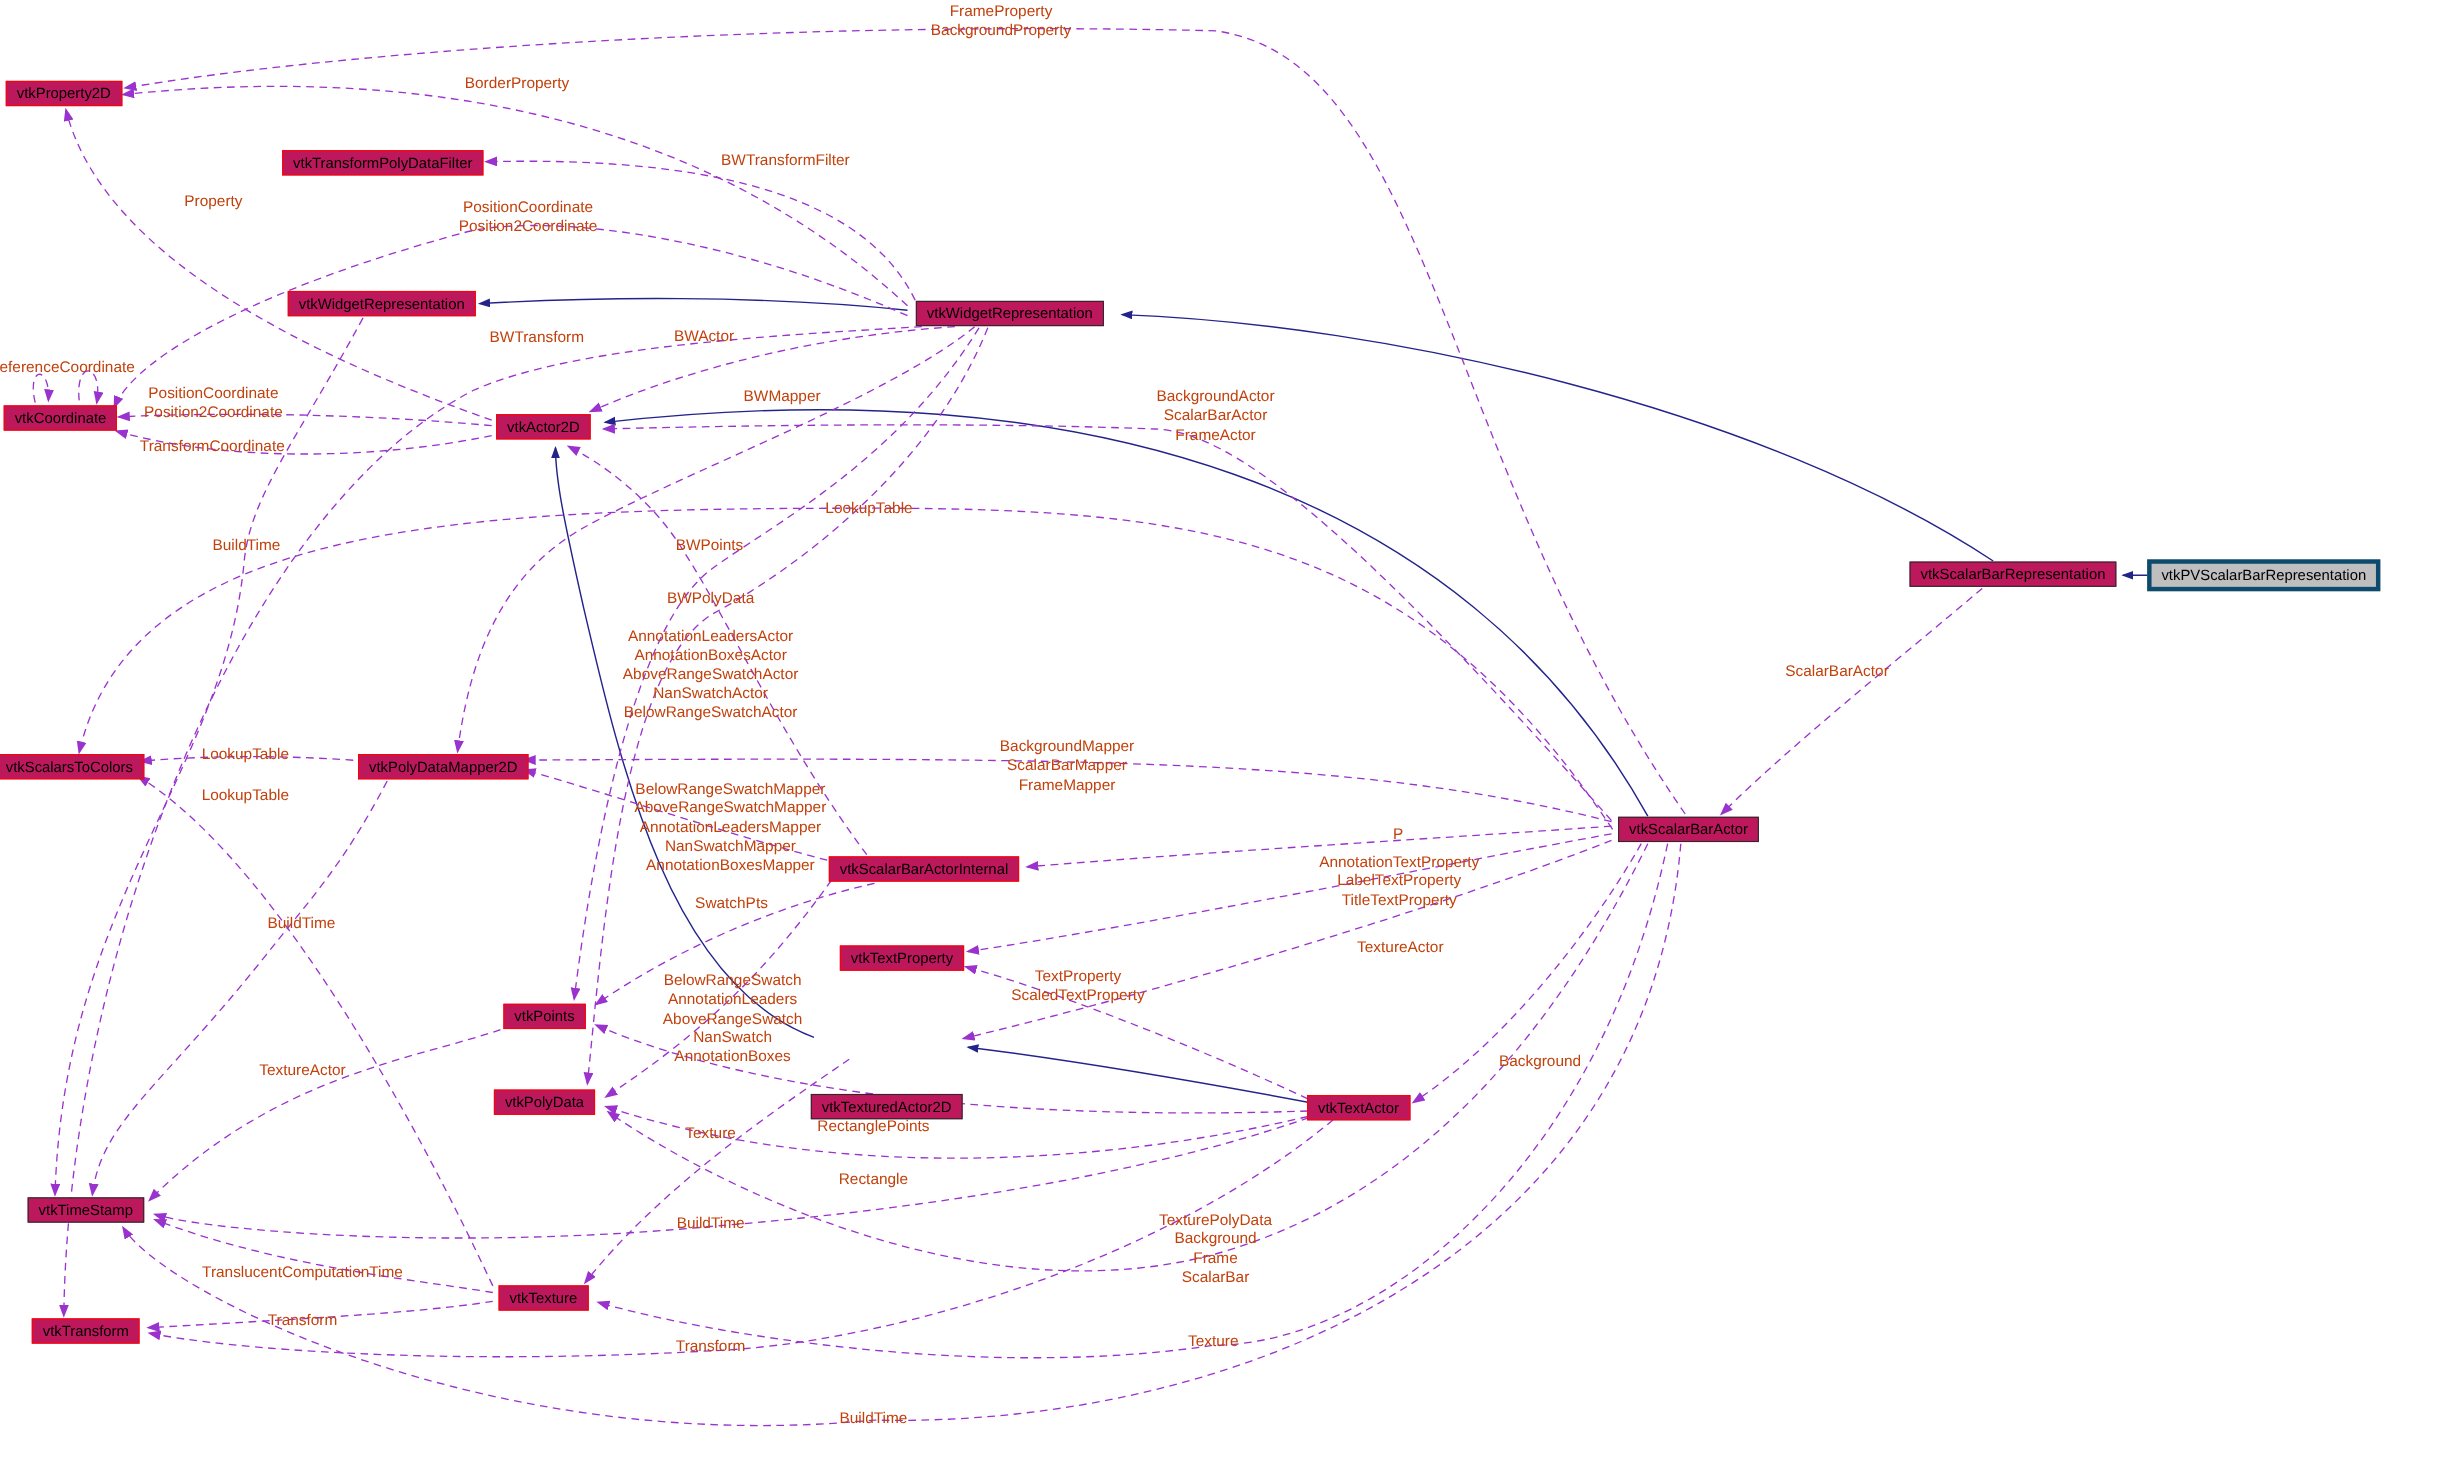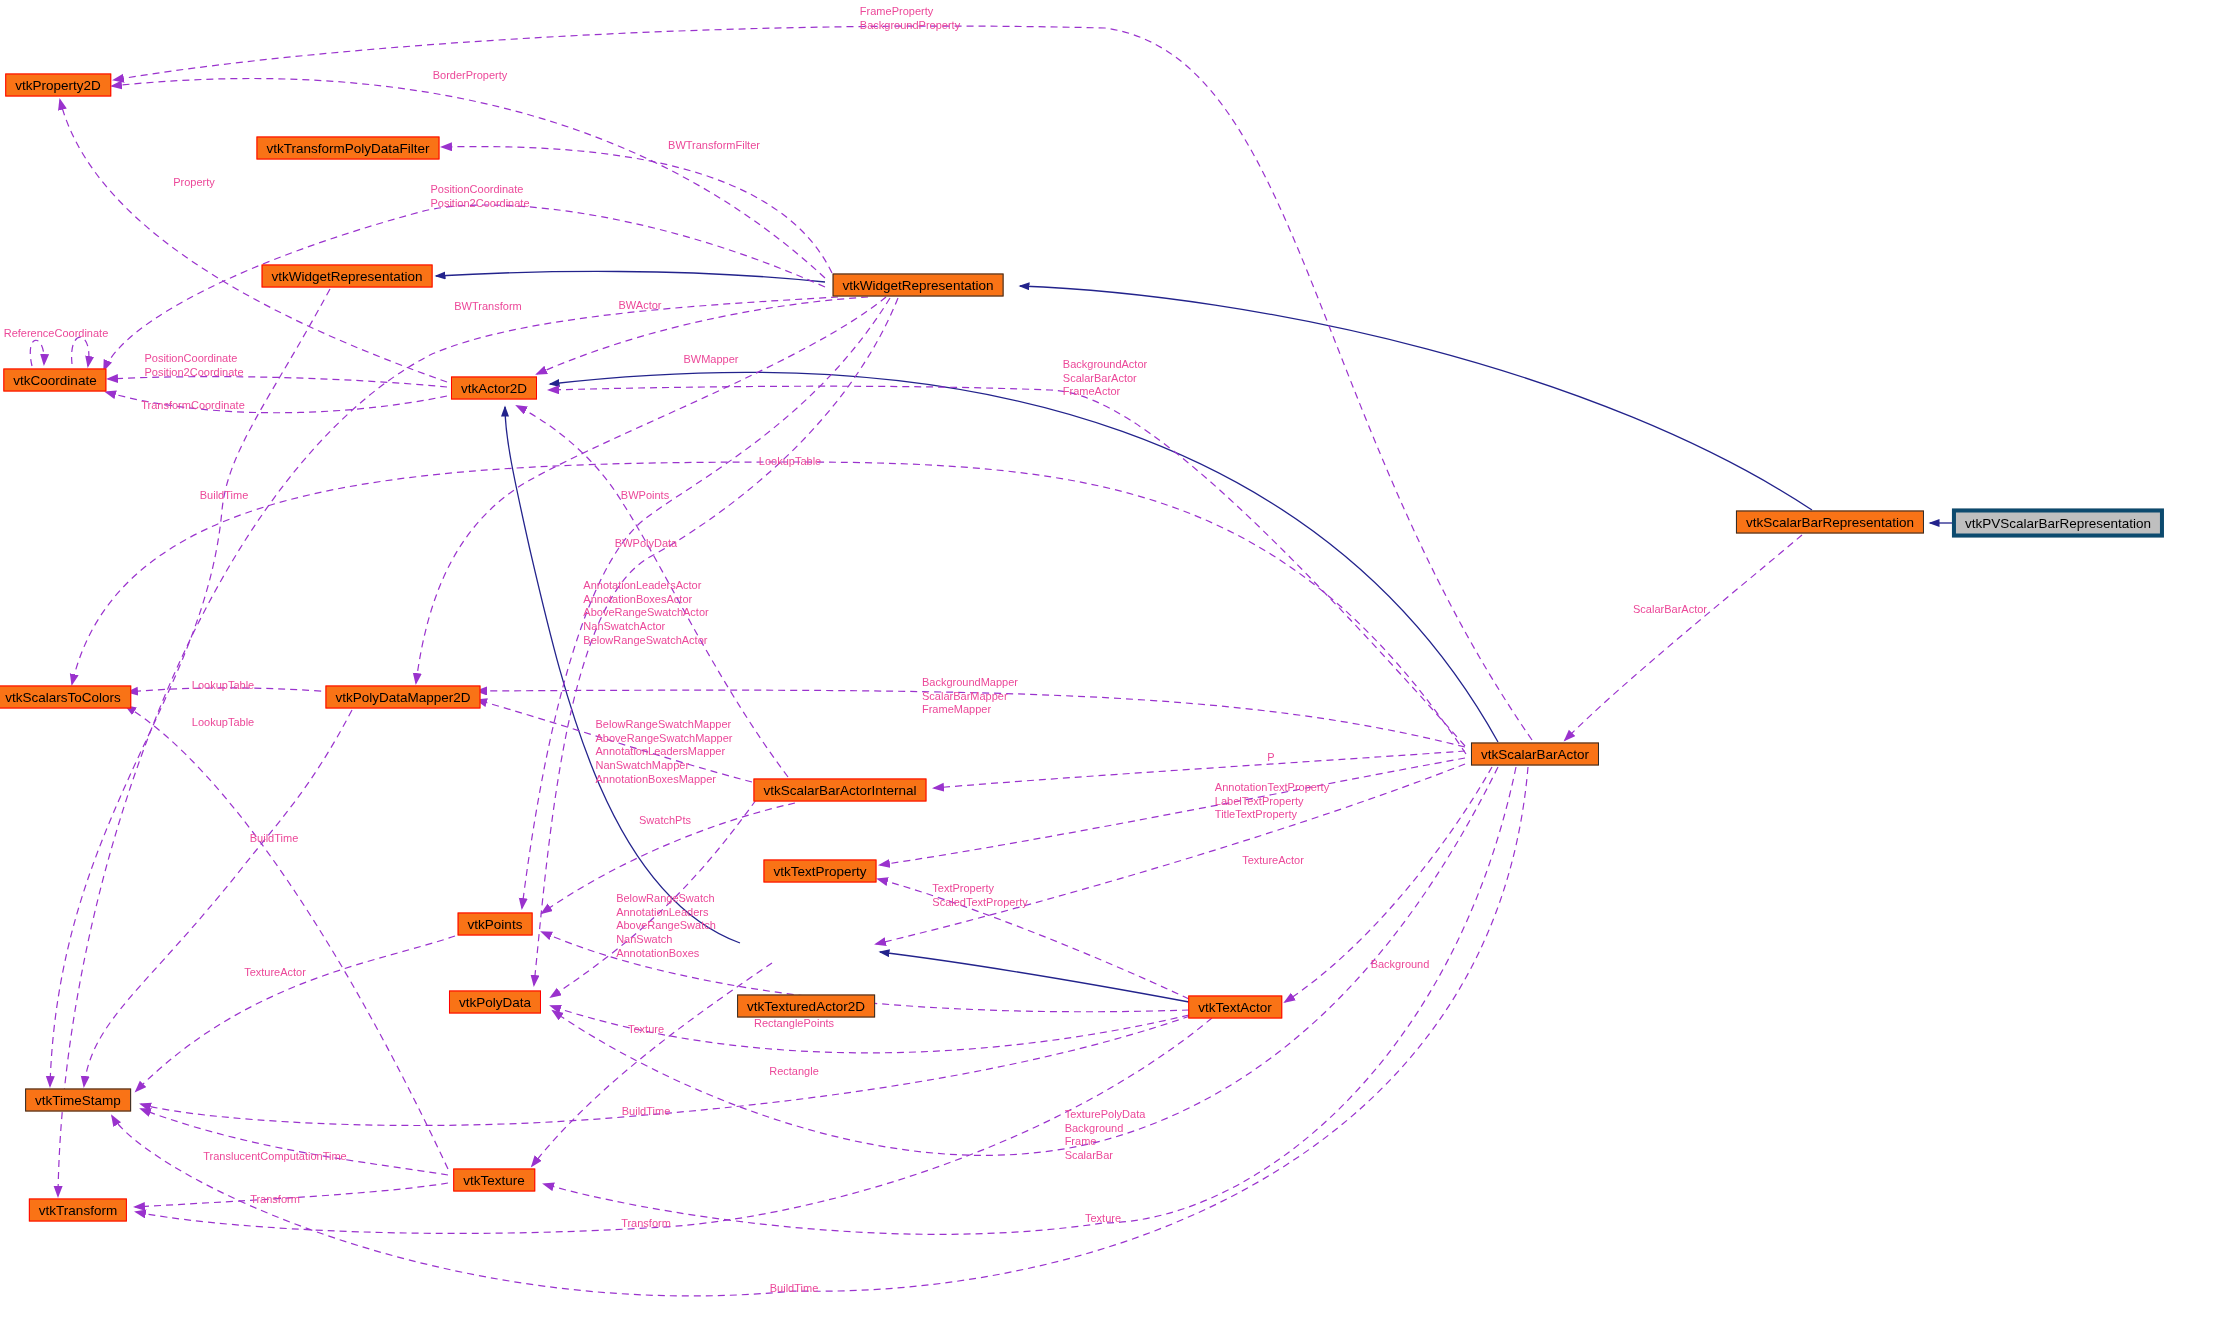--- a/index.html
+++ b/index.html
@@ -1,25 +1,25 @@
 <!DOCTYPE html>
 <html><head>
 <meta charset="utf-8">
 <style>
   html,body{margin:0;padding:0;background:#ffffff;}
   #canvas{position:relative;width:2233px;height:1343px;background:#ffffff;
           font-family:"Liberation Sans",sans-serif;overflow:hidden;}
   #edges{position:absolute;left:0;top:0;z-index:0;}
-  .node{position:absolute;transform:translate(-50%,-50%);background:#f97316;
+  .node{position:absolute;transform:translate(-50%,-50%);background:#be185d;
         border:1px solid #2b2b2b;padding:3px 9px;font-size:13.5px;color:#000;
         white-space:nowrap;z-index:2;}
   .node.red{border:1px solid #ff0000;}
   .node.current{background:#bfbfbf;border:4px solid #0c4a6e;}
-  .edge-label{position:absolute;transform:translate(-50%,-50%);font-size:11px;
-        color:#ec4899;text-align:left;white-space:pre-line;line-height:1.24;
+  .edge-label{position:absolute;transform:translate(-50%,-50%);font-size:14px;
+        color:#c2410c;text-align:center;white-space:pre-line;line-height:1.24;
         z-index:1;}
   path.solid{stroke:#23238c;stroke-width:1.3;fill:none;}
   path.dashed{stroke:#9a32cd;stroke-width:1.2;fill:none;stroke-dasharray:7 5;}
 </style>
 </head>
 <body>
 
 <div id="canvas">
   <svg id="edges" width="2233" height="1343" viewBox="0 0 2233 1343">
     <defs>

